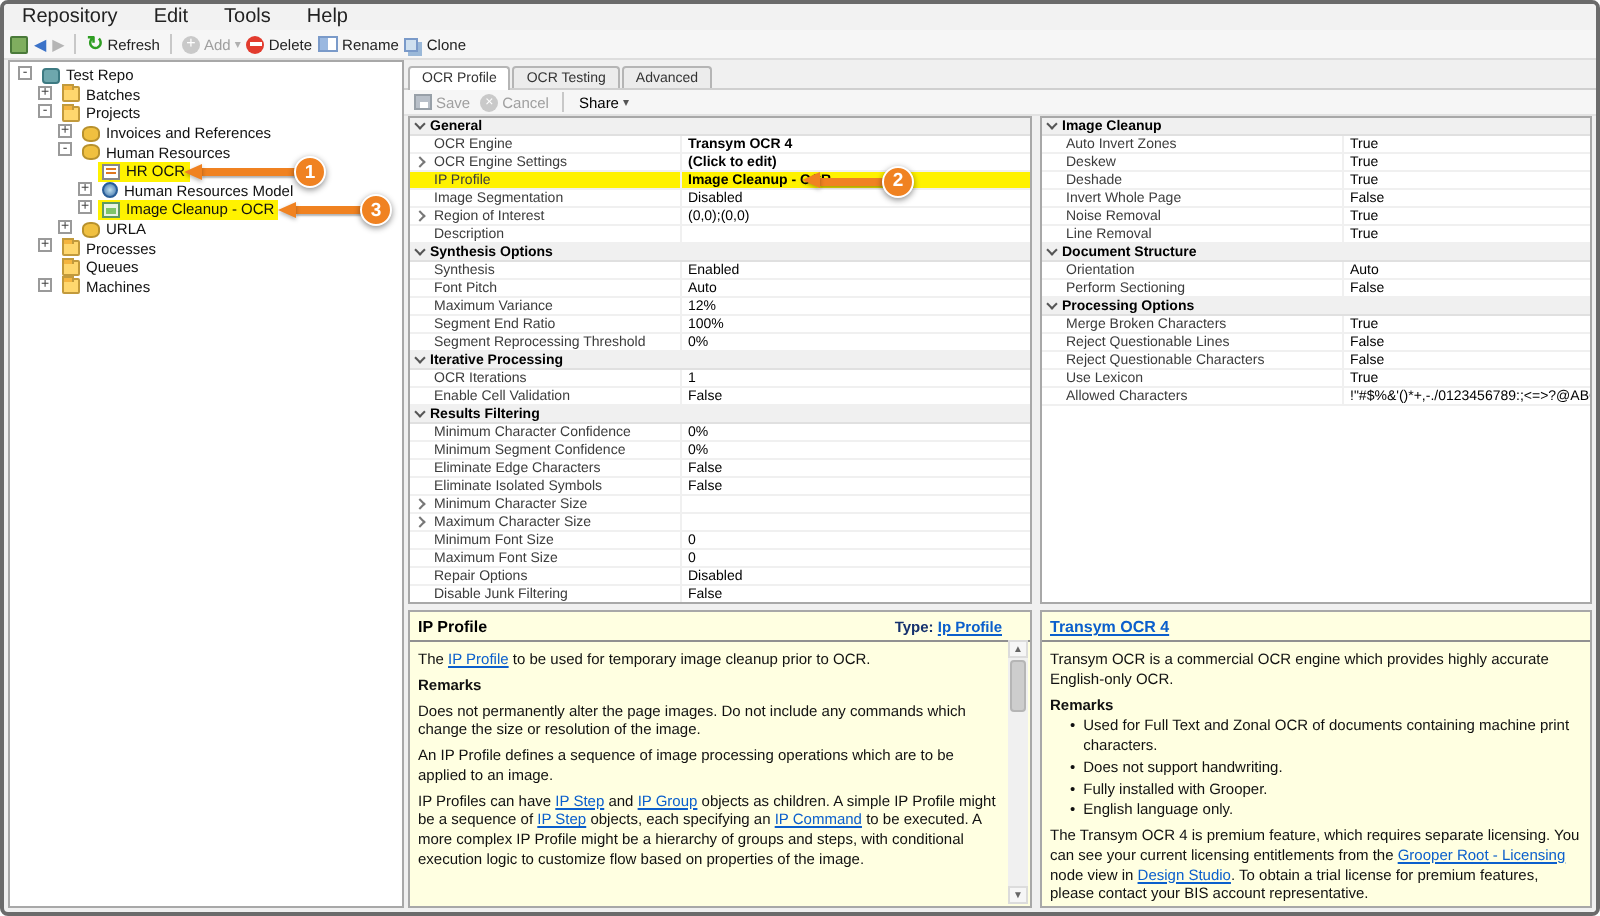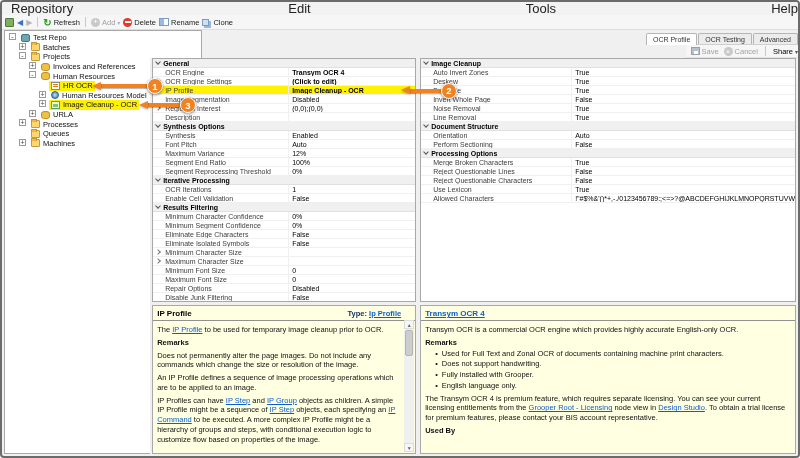--- a/index.html
+++ b/index.html
@@ -1,20 +1,20 @@
 <!DOCTYPE html>
 <html><head>
 <meta charset="utf-8">
 <style>
   * { box-sizing: border-box; margin: 0; padding: 0; }
   html,body { width:800px; height:458px; font-family:"Liberation Sans",sans-serif; background:#fff; }
   .window { position:absolute; inset:0; border:2px solid #6b6b6b; border-radius:4px; background:#f0f0f0; overflow:hidden; }
 
   
-  .menubar { height:13px; display:flex; align-items:center; gap:18px; padding-left:9px; font-size:13px; color:#222; background:#f2f2f2;justify-content:space-between; }
+  .menubar { height:13px; display:flex; align-items:center; gap:18px; padding-left:9px; font-size:10px; color:#222; background:#f2f2f2; }
   .menubar span { cursor:default; }
 
   
   .toolbar { height:15px; display:flex; align-items:center; font-size:7.5px; background:#f6f6f6; border-bottom:1px solid #ddd; padding-left:3px; gap:3px; color:#222; }
   .tb-sep { width:1px; height:10px; background:#c8c8c8; margin:0 2px; }
   .tb-btn { display:flex; align-items:center; gap:2px; }
   .tb-btn.disabled { color:#9f9f9f; }
   .i-nav { width:9px; height:9px; background:#7fae5f; border:1px solid #4a7a3a; border-radius:1px; }
   .i-back { color:#3b72c8; font-size:8px; line-height:9px; }
   .i-fwd { color:#b5b5b5; font-size:8px; line-height:9px; }
@@ -24,21 +24,21 @@
   .i-del::after { content:""; position:absolute; left:1.5px; top:3.5px; width:6px; height:2px; background:#fff; }
   .i-rename { width:10px; height:8px; border:1px solid #7a9ac9; background:#fff; position:relative; }
   .i-rename::before { content:""; position:absolute; left:0; top:0; width:4px; height:6px; background:#9ab8e0; }
   .i-clone { width:7px; height:7px; background:#cfe0ef; border:1px solid #7a9ac9; box-shadow:2px 2px 0 #9ab8d8; margin-right:2px; }
   .caret { font-size:6px; color:#555; }
   .caret.dim { color:#b0b0b0; }
 
   
   .main { position:absolute; top:28px; left:0; right:0; bottom:0; display:flex; }
   .tree-panel { width:198px; margin:0 0 2px 2px; background:#fff; border:1px solid #a8a8a8; padding-top:2px; overflow:hidden; }
-  .workspace { flex:1; display:flex; flex-direction:column; min-width:0;align-items:flex-end; }
+  .workspace { flex:1; display:flex; flex-direction:column; min-width:0; }
 
   
   .t-row { display:flex; height:9.6px; padding-left:4px; font-size:7.5px; color:#111; white-space:nowrap; }
   .t-exp { width:7px; height:7px; border:1px solid #9a9a9a; background:#fff; font-size:7px; line-height:5px; text-align:center; color:#444; margin-right:3px; flex:none; }
   .t-sp { flex:none; }
   .t-wrap { display:flex; align-items:center; padding:0 2px; height:100%; }
   .t-wrap.hl { background:#fff200; }
   .ic { width:9px; height:8px; margin-right:3px; flex:none; position:relative; }
   .ic-repo { background:#6ea7ad; border:1px solid #3d7a82; border-radius:2px; }
   .ic-folder { background:#ffd76e; border:1px solid #c29a3c; border-radius:1px; }
@@ -57,21 +57,21 @@
   .tab.active { background:#fff; position:relative; z-index:2; margin-bottom:-1px; padding-bottom:2px; }
 
   .subtoolbar { height:14px; background:#f6f6f6; border-top:1px solid #cfcfcf; border-bottom:1px solid #e2e2e2; display:flex; align-items:center; font-size:7.5px; gap:5px; padding-left:5px; position:relative; z-index:1; }
   .i-save { width:9px; height:8px; background:#b9c0c9; border:1px solid #98a0a8; position:relative; }
   .i-save::after { content:""; position:absolute; left:2px; bottom:0; width:4px; height:3px; background:#fff; }
   .i-cancel { width:9px; height:9px; border-radius:50%; background:#c9c9c9; color:#fff; text-align:center; font-size:7px; line-height:9px; }
 
   
   .panes { flex:1; display:flex; padding:0 2px 2px 2px; background:#f0f0f0; min-height:0; }
   .pane { display:flex; flex-direction:column; min-width:0; }
-  .pane-left { width:264px; flex:none; }
+  .pane-left { width:312px; flex:none; }
   .pane-right { flex:1; margin-left:4px; }
   .grid { height:244px; background:#fff; border:1px solid #a8a8a8; overflow:hidden; }
 
   
   .g-section { display:flex; align-items:center; height:9px; background:#f0f0f0; font-weight:bold; font-size:7px; color:#000; border-bottom:1px solid #e0e0e0; }
   .g-row { display:flex; align-items:stretch; height:9px; font-size:7px; border-bottom:1px solid #f0f0f0; background:#fff; }
   .g-row.hl { background:#fff200; }
   .g-gutter { width:10px; flex:none; display:flex; align-items:center; justify-content:center; }
   .g-name { width:126px; flex:none; color:#3c3c3c; overflow:hidden; white-space:nowrap; border-right:1px solid #f0f0f0; display:flex; align-items:center; padding-left:2px; }
   .pane-right .g-name { width:141px; }

